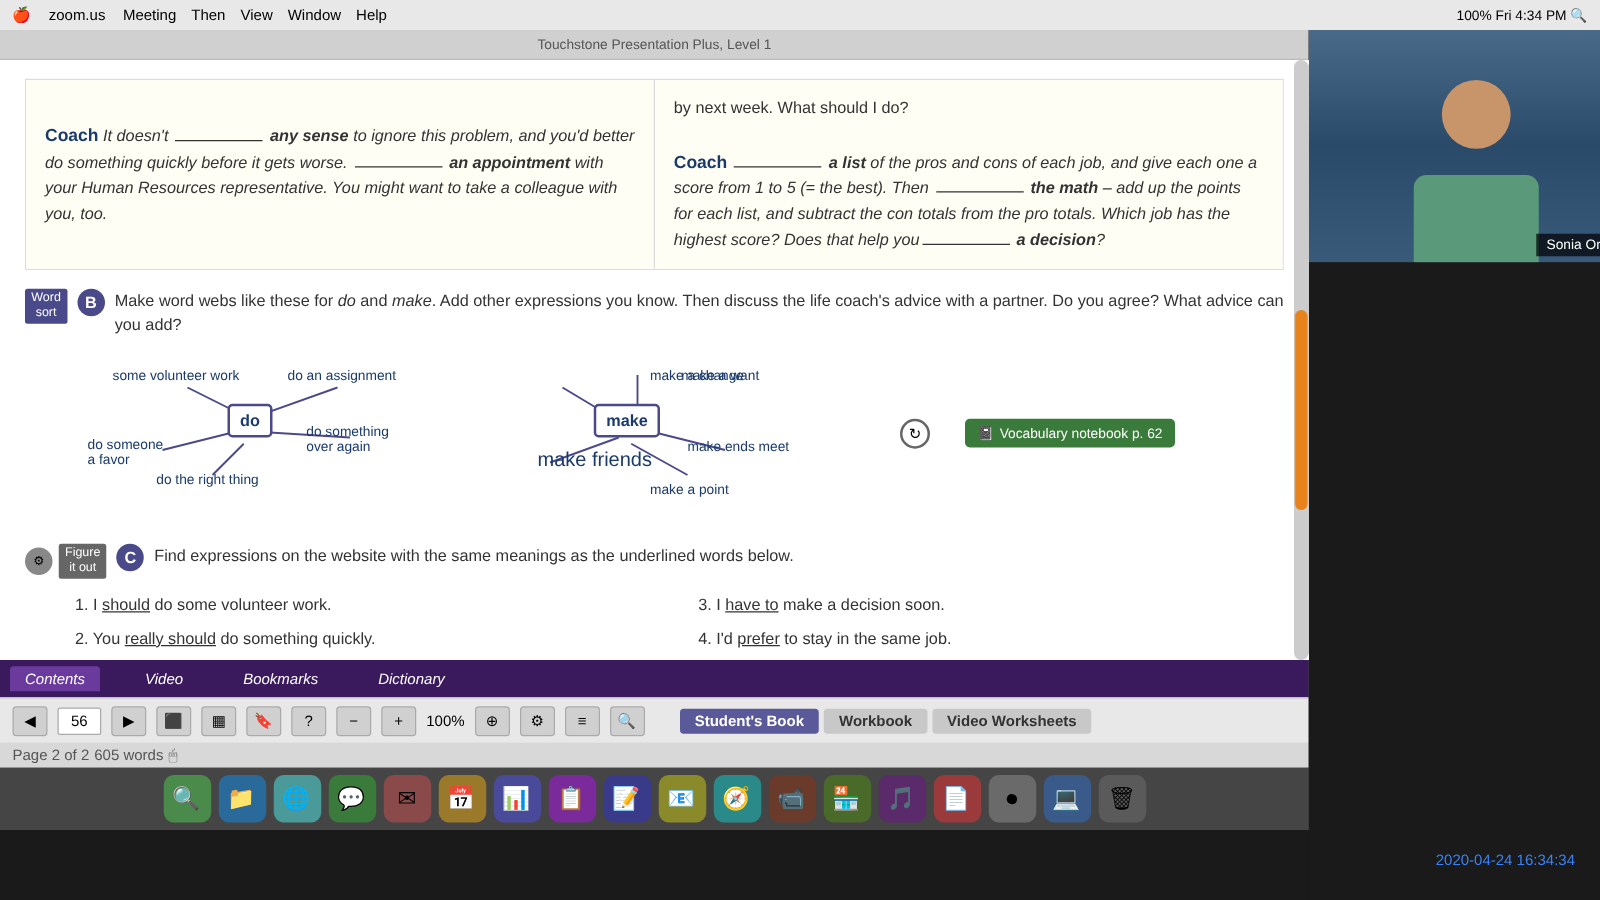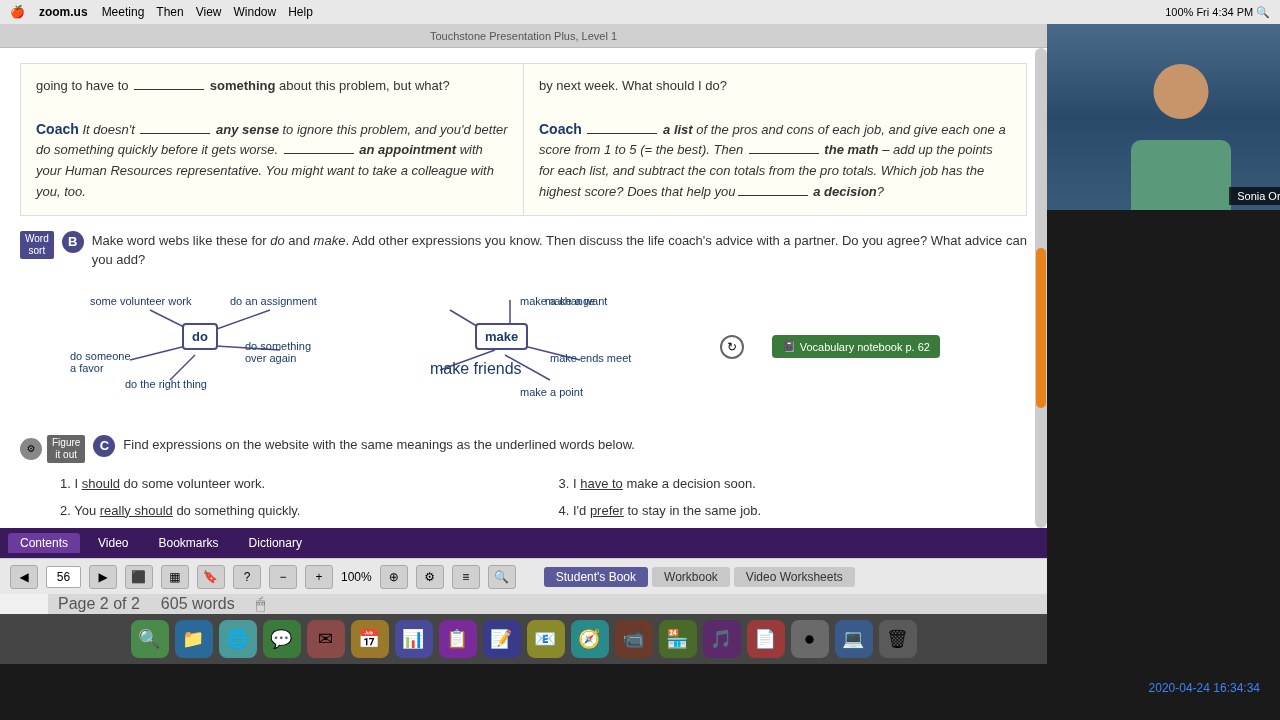--- a/index.html
+++ b/index.html
@@ -17,21 +17,21 @@
       height: 24px;
       background: #e8e8e8;
       display: flex;
       align-items: center;
       padding: 0 10px;
       font-size: 12px;
       gap: 14px;
       position: relative;
       z-index: 100;
     }
-    .mac-menubar .app-name { font-weight: bold; }
+    .mac-menubar .app-name { font-weight: normal; }
     .mac-menubar .menu-items { display: flex; gap: 12px; }
     .mac-menubar .right-icons { margin-left: auto; display: flex; gap: 8px; align-items: center; font-size: 11px; }
 
     
     .main-container {
       display: flex;
       width: 1280px;
       height: 696px;
     }
 
@@ -191,21 +191,22 @@
       margin-left: 5px;
     }
 
     
     .bottom-toolbar {
       height: 30px;
       background: #3a1a5c;
       display: flex;
       align-items: center;
       padding: 0 8px;
-      gap: 6px;
+      gap: 24px;
+      font-style: italic;
     }
 
     .tab-btn {
       padding: 3px 12px;
       border-radius: 3px 3px 0 0;
       font-size: 12px;
       color: white;
       cursor: pointer;
     }
 
@@ -242,44 +243,44 @@
       text-align: center;
       border: 1px solid #aaa;
       border-radius: 2px;
       font-size: 12px;
     }
 
     .book-tabs {
       display: flex;
       gap: 4px;
       margin-left: 20px;
+      font-weight: bold;
     }
 
     .book-tab {
       padding: 3px 12px;
       font-size: 12px;
       border-radius: 3px;
       cursor: pointer;
       color: #333;
     }
 
     .book-tab-active { background: #5a5a9a; color: white; }
     .book-tab-inactive { background: #c8c8c8; }
 
     
     .status-bar {
       height: 20px;
       background: #d8d8d8;
       display: flex;
       align-items: center;
       padding: 0 10px;
-      font-size: 16px;
+      font-size: 12px;
       color: #555;
-      gap: 21px;
-      margin-left: 48px;
+      gap: 4px;
     }
 
     
     .dock-area {
       height: 50px;
       background: rgba(50,50,50,0.9);
       display: flex;
       align-items: center;
       justify-content: center;
       gap: 6px;
@@ -420,21 +421,20 @@
 
     <div class="pres-titlebar">
       <span>Touchstone Presentation Plus, Level 1</span>
     </div>
 
     <div class="content-wrapper">
       <div class="page-content">
 
         <div class="top-section">
           <div class="left-column">
-            <p>going to have to <span class="blank"></span> <span class="bold-text">something</span> about this problem, but what?</p>
             <br>
             <p>
               <span class="coach-label">Coach</span>
               <span class="italic-text"> It doesn't <span class="blank"></span> <span class="bold-text">any sense</span> to ignore this problem, and you'd better do something quickly before it gets worse. <span class="blank"></span> <span class="bold-text">an appointment</span> with your Human Resources representative. You might want to take a colleague with you, too.</span>
             </p>
           </div>
           <div class="right-column">
             <p>by next week. What should I do?</p>
             <br>
             <p>

